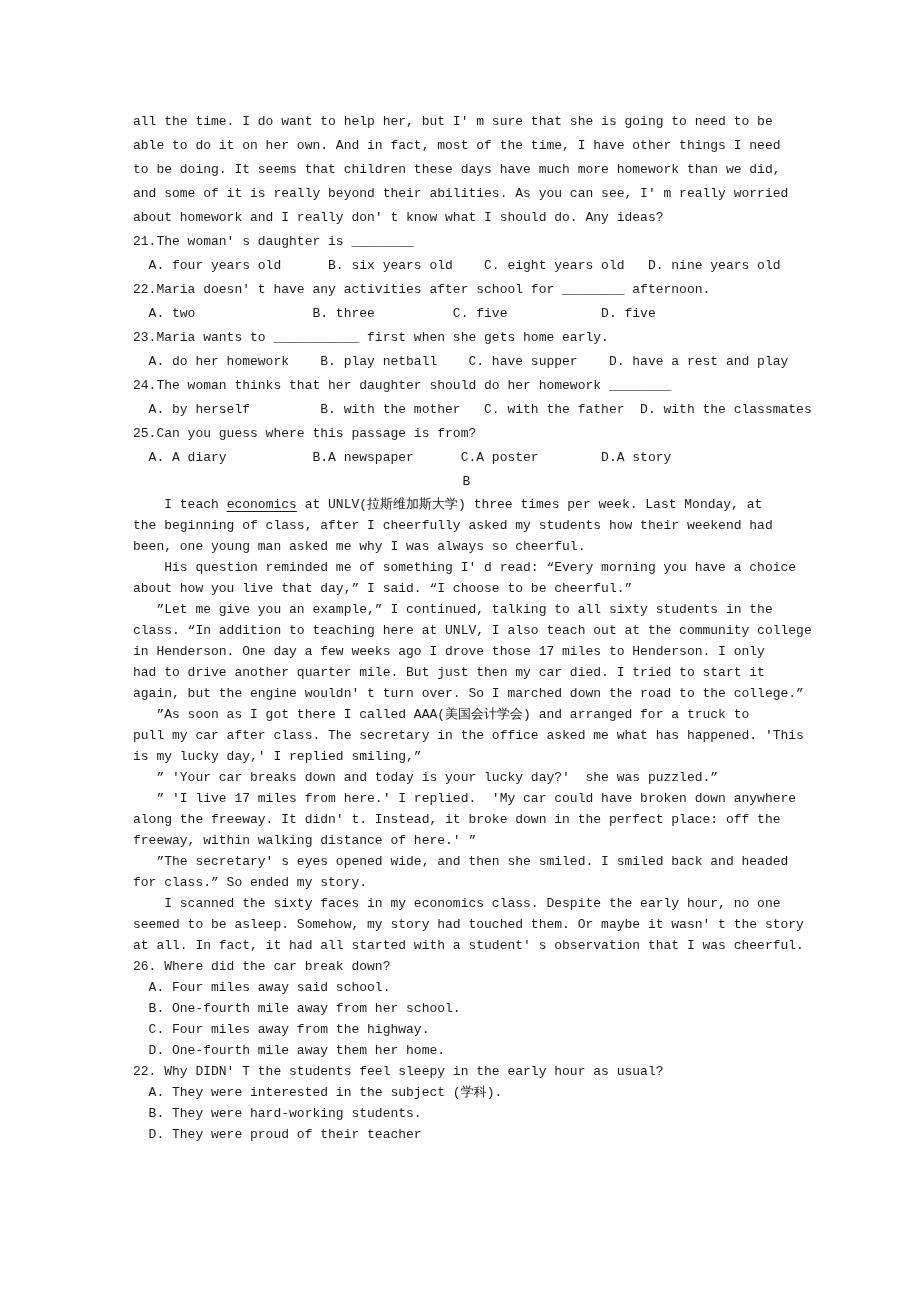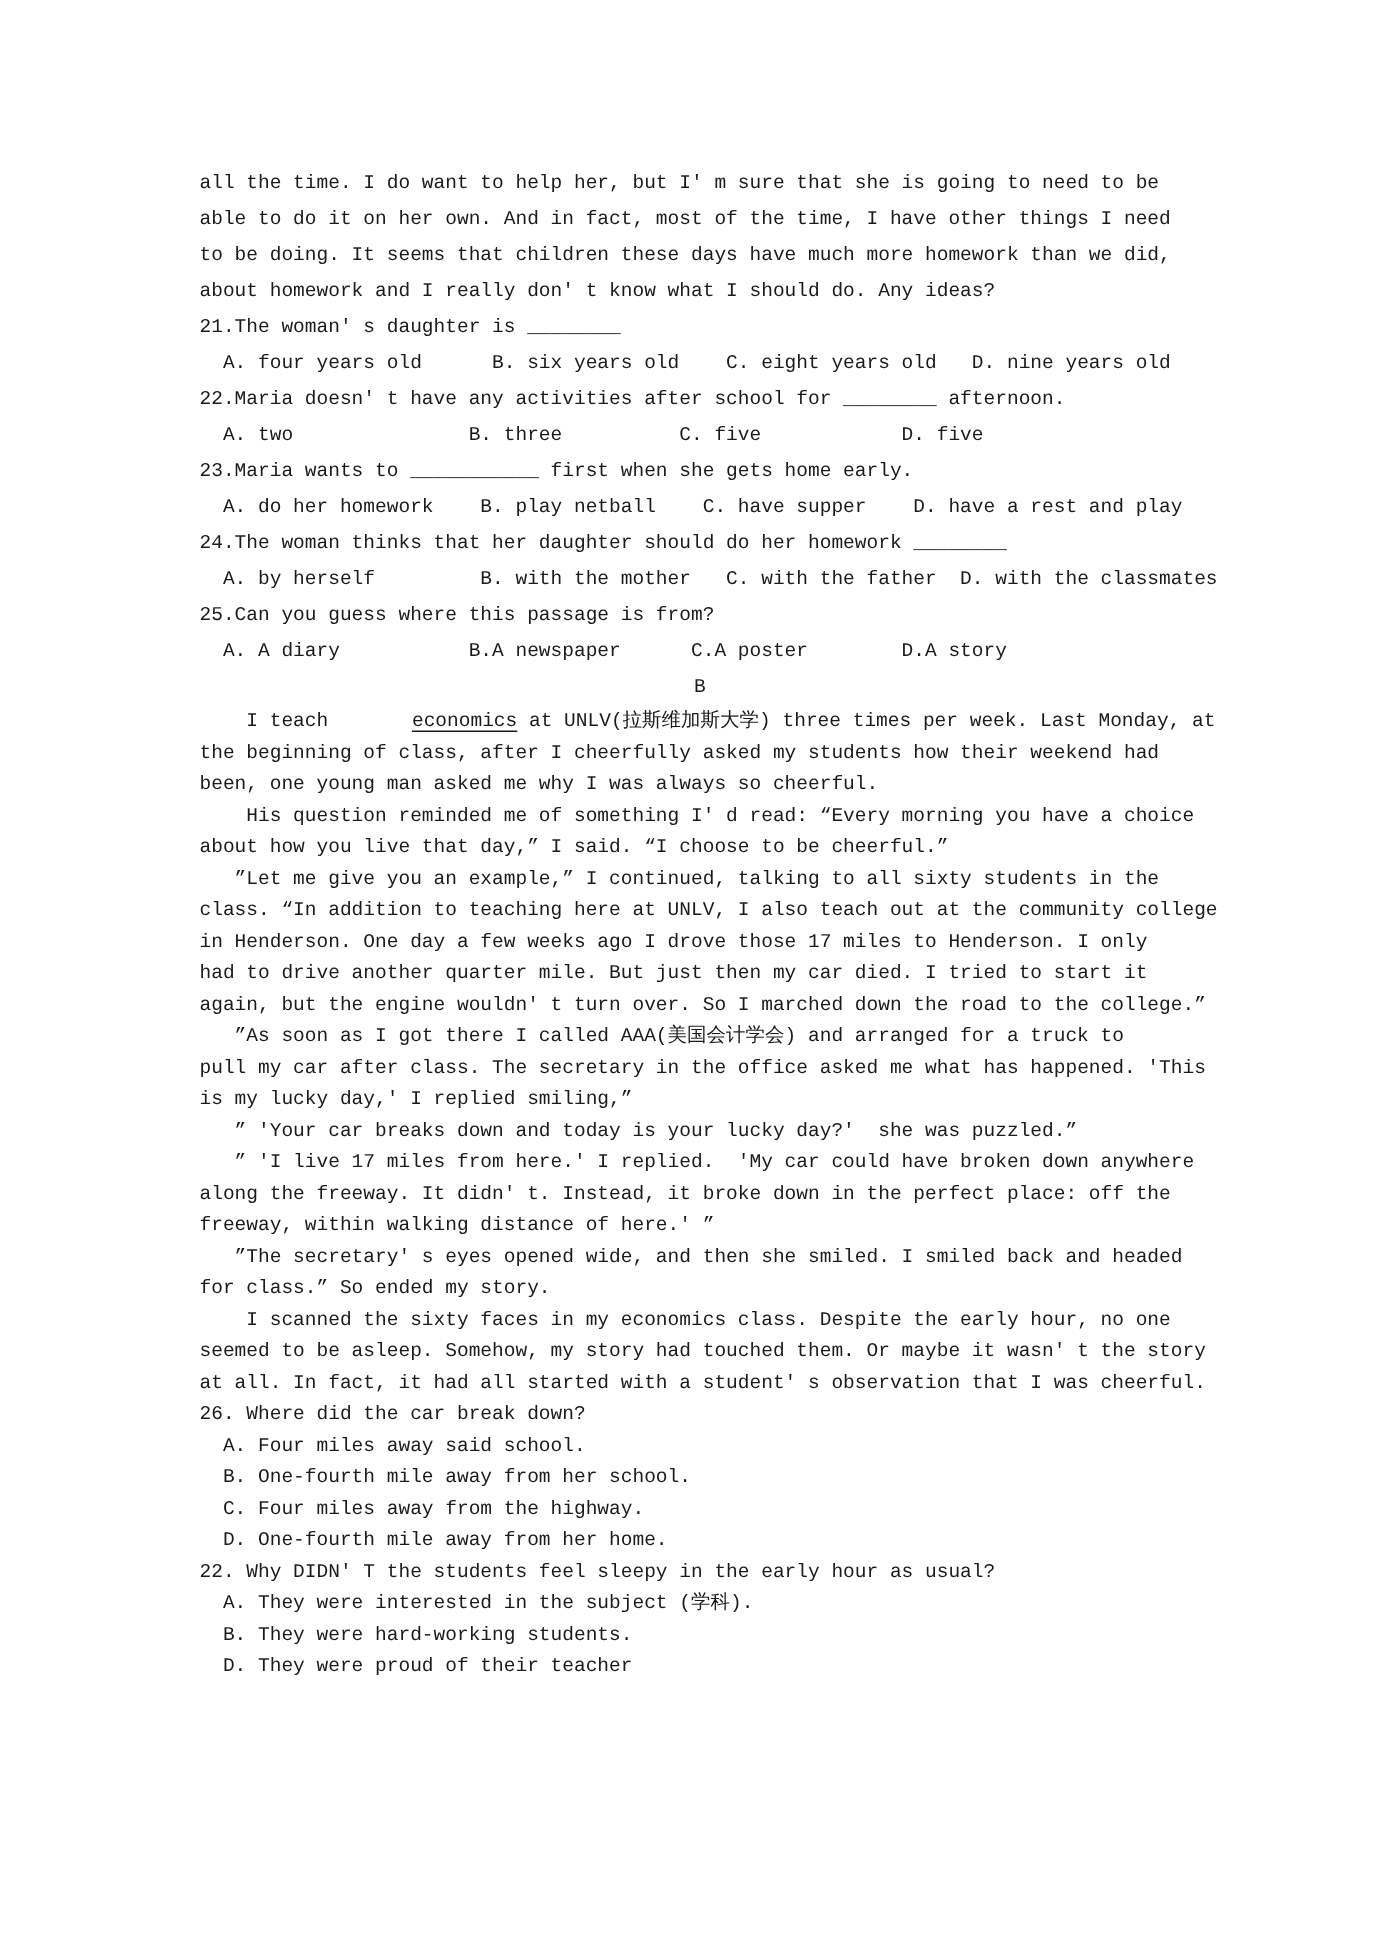--- a/index.html
+++ b/index.html
@@ -32,32 +32,32 @@
   }
   .section-label {
     text-align: center;
     line-height: 24px;
     min-height: 24px;
     white-space: pre;
   }
   .underline {
     text-decoration: underline;
     text-underline-offset: 3px;
-    margin-left: 48px;
   }
 </style>
 </head>
 <body>
 
 <div class="page">
 
   <section class="lh24">
     <div class="line">all the time. I do want to help her, but I' m sure that she is going to need to be</div>
     <div class="line">able to do it on her own. And in fact, most of the time, I have other things I need</div>
     <div class="line">to be doing. It seems that children these days have much more homework than we did,</div>
+    <div class="line">and some of it is really beyond their abilities. As you can see, I' m really worried</div>
     <div class="line">about homework and I really don' t know what I should do. Any ideas?</div>
   </section>
 
   <section class="lh24">
     <div class="line">21.The woman' s daughter is ________</div>
     <div class="line">  A. four years old      B. six years old    C. eight years old   D. nine years old</div>
     <div class="line">22.Maria doesn' t have any activities after school for ________ afternoon.</div>
     <div class="line">  A. two               B. three          C. five            D. five</div>
     <div class="line">23.Maria wants to ___________ first when she gets home early.</div>
     <div class="line">  A. do her homework    B. play netball    C. have supper    D. have a rest and play</div>
@@ -92,20 +92,20 @@
     <div class="line">    I scanned the sixty faces in my economics class. Despite the early hour, no one</div>
     <div class="line">seemed to be asleep. Somehow, my story had touched them. Or maybe it wasn' t the story</div>
     <div class="line">at all. In fact, it had all started with a student' s observation that I was cheerful.</div>
   </section>
 
   <section class="lh21">
     <div class="line">26. Where did the car break down?</div>
     <div class="line">  A. Four miles away said school.</div>
     <div class="line">  B. One-fourth mile away from her school.</div>
     <div class="line">  C. Four miles away from the highway.</div>
-    <div class="line">  D. One-fourth mile away from her home.</div>
+    <div class="line">  D. One-fourth mile away them her home.</div>
     <div class="line">22. Why DIDN' T the students feel sleepy in the early hour as usual?</div>
     <div class="line">  A. They were interested in the subject (学科).</div>
     <div class="line">  B. They were hard-working students.</div>
     <div class="line">  D. They were proud of their teacher</div>
   </section>
 
 </div>
 
 </body></html>

